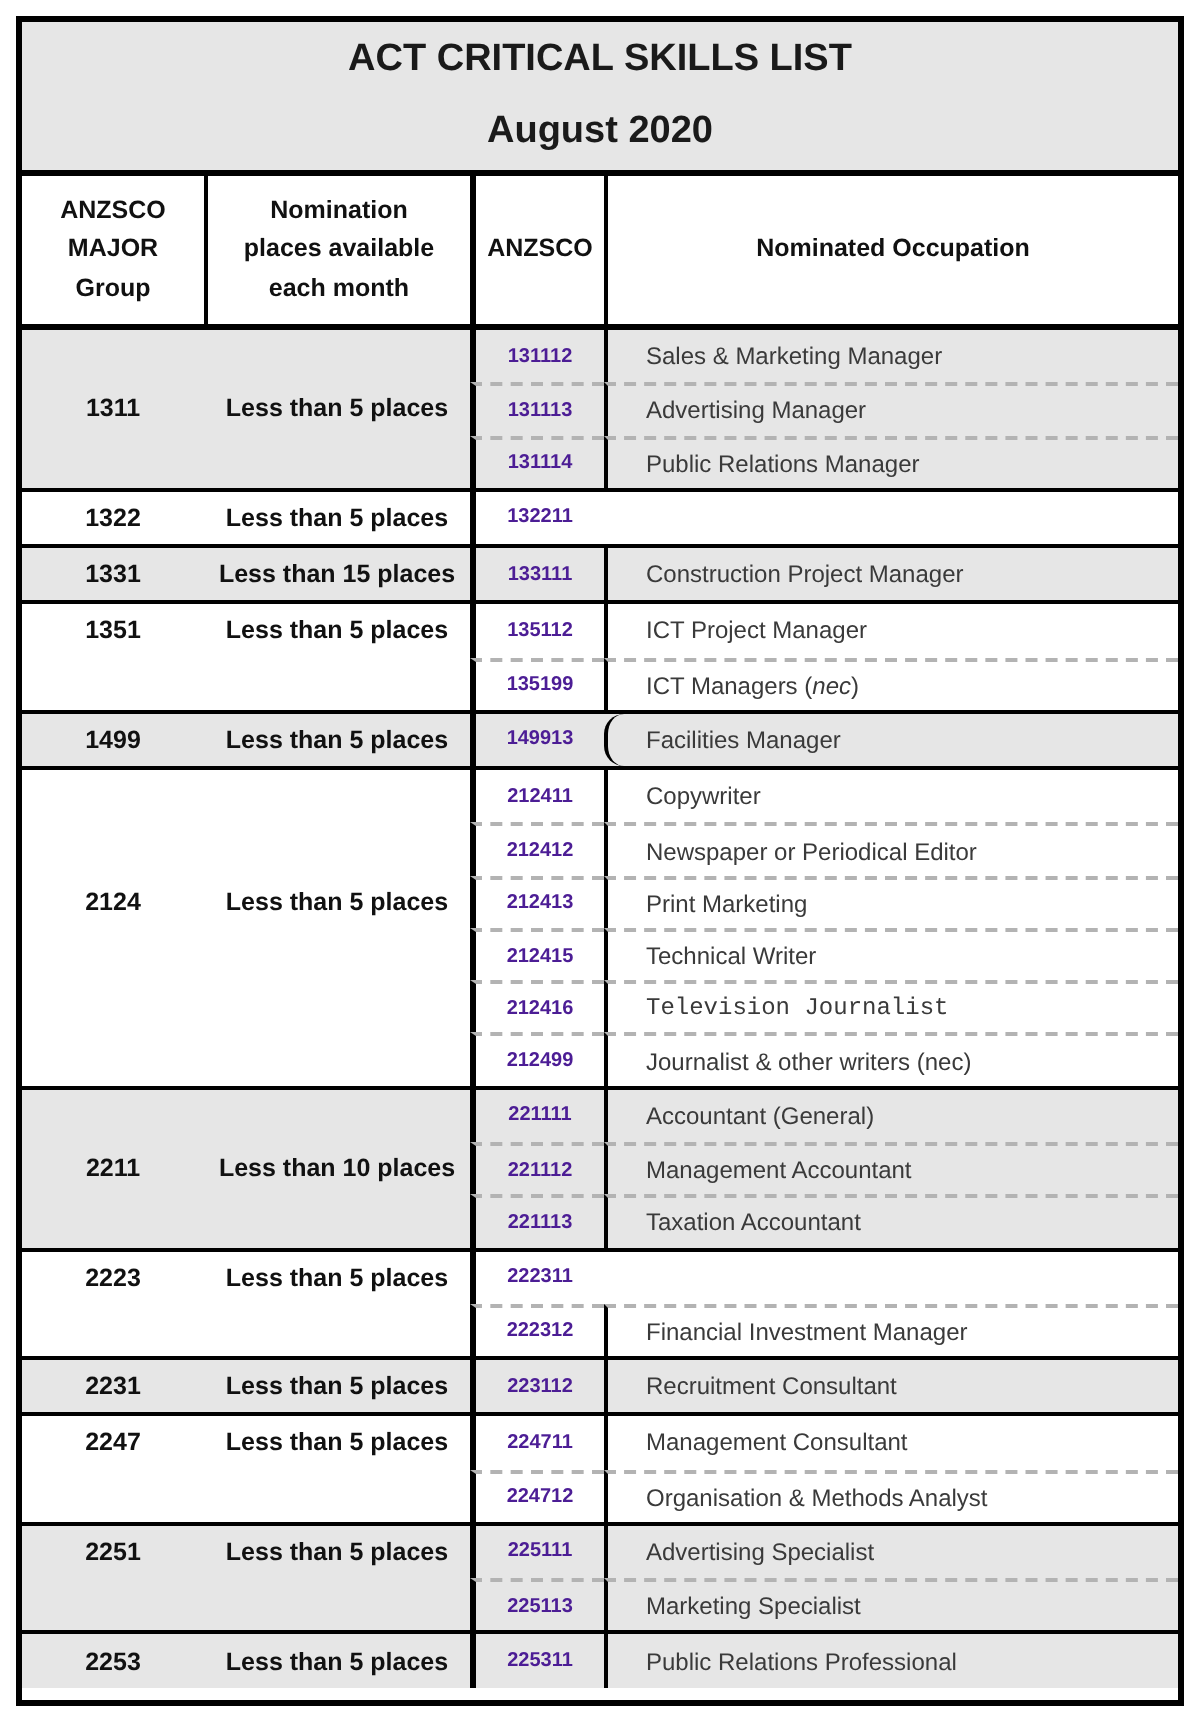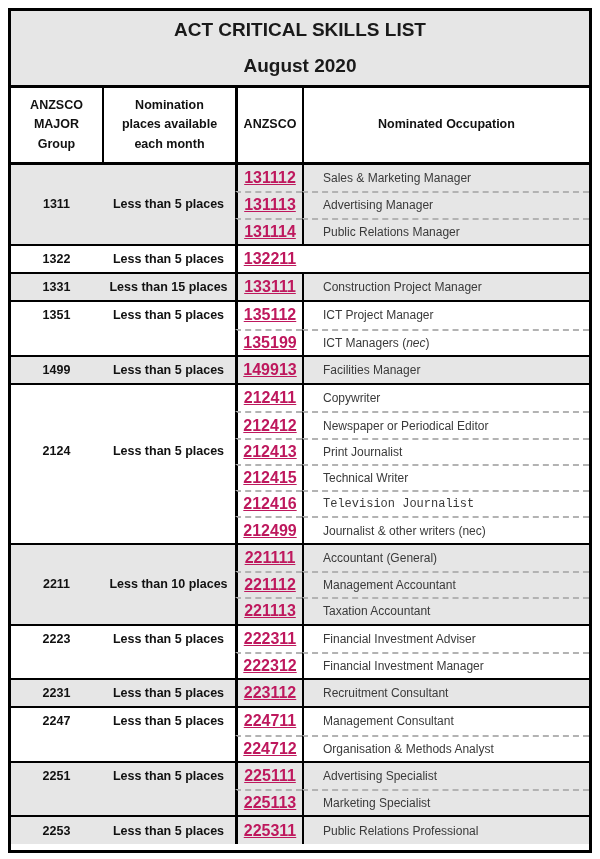--- a/index.html
+++ b/index.html
@@ -48,21 +48,21 @@
   .group.shaded{background:var(--shade,#e6e6e6);}
   .glabel{
     grid-column:1;display:flex;align-items:center;
     font-weight:bold;font-size:12.5px;color:#111;
   }
   .gcode{width:91px;text-align:center;}
   .gplaces{flex:1;text-align:center;}
   .code-cell{
     grid-column:2;border-left:3px solid var(--border,#000);
     display:flex;align-items:center;justify-content:center;
-    font-weight:bold;font-size:16px;color:#be185d;text-decoration:underline;
+    font-weight:bold;font-size:10px;color:#4c1d95;
   }
   .occ-cell{
     grid-column:3;border-left:2px solid var(--border,#000);
     display:flex;align-items:center;
     padding-left:19px;font-size:12px;color:var(--occ-text,#3a3a3a);
   }
   .sub{border-top:2px dashed var(--dash,#b3b3b3);}
 </style>
 </head>
 <body style="--shade: #e6e6e6; --border: #000000; --occ-text: #3a3a3a; --dash: #b3b3b3;">
@@ -119,33 +119,33 @@
         <div class="occ-cell" style="grid-row: 1;">ICT Project Manager</div>
         <div class="code-cell sub" style="grid-row: 2;">135199</div>
         <div class="occ-cell sub" style="grid-row: 2;">ICT Managers (<i>nec</i>)</div>
       </div>
       <div class="group shaded">
         <div class="glabel" style="grid-row: 1;">
           <span class="gcode">1499</span>
           <span class="gplaces">Less than 5 places</span>
         </div>
         <div class="code-cell" style="grid-row: 1;">149913</div>
-        <div class="occ-cell" style="grid-row: 1;">Facilities Manager</div>
+        <div class="occ-cell" style="grid-row: 1; border-radius: 10px;">Facilities Manager</div>
       </div>
       <div class="group">
         <div class="glabel" style="grid-row: 3;">
           <span class="gcode">2124</span>
           <span class="gplaces">Less than 5 places</span>
         </div>
         <div class="code-cell" style="grid-row: 1;">212411</div>
         <div class="occ-cell" style="grid-row: 1;">Copywriter</div>
         <div class="code-cell sub" style="grid-row: 2;">212412</div>
         <div class="occ-cell sub" style="grid-row: 2;">Newspaper or Periodical Editor</div>
         <div class="code-cell sub" style="grid-row: 3;">212413</div>
-        <div class="occ-cell sub" style="grid-row: 3;">Print Journalist</div>
+        <div class="occ-cell sub" style="grid-row: 3;">Print Marketing</div>
         <div class="code-cell sub" style="grid-row: 4;">212415</div>
         <div class="occ-cell sub" style="grid-row: 4;">Technical Writer</div>
         <div class="code-cell sub" style="grid-row: 5;">212416</div>
         <div class="occ-cell sub" style="grid-row: 5; font-family: Liberation Mono, monospace;">Television Journalist</div>
         <div class="code-cell sub" style="grid-row: 6;">212499</div>
         <div class="occ-cell sub" style="grid-row: 6;">Journalist &amp; other writers (nec)</div>
       </div>
       <div class="group shaded">
         <div class="glabel" style="grid-row: 2;">
           <span class="gcode">2211</span>
@@ -157,21 +157,20 @@
         <div class="occ-cell sub" style="grid-row: 2;">Management Accountant</div>
         <div class="code-cell sub" style="grid-row: 3;">221113</div>
         <div class="occ-cell sub" style="grid-row: 3;">Taxation Accountant</div>
       </div>
       <div class="group">
         <div class="glabel" style="grid-row: 1;">
           <span class="gcode">2223</span>
           <span class="gplaces">Less than 5 places</span>
         </div>
         <div class="code-cell" style="grid-row: 1;">222311</div>
-        <div class="occ-cell" style="grid-row: 1;">Financial Investment Adviser</div>
         <div class="code-cell sub" style="grid-row: 2;">222312</div>
         <div class="occ-cell sub" style="grid-row: 2;">Financial Investment Manager</div>
       </div>
       <div class="group shaded">
         <div class="glabel" style="grid-row: 1;">
           <span class="gcode">2231</span>
           <span class="gplaces">Less than 5 places</span>
         </div>
         <div class="code-cell" style="grid-row: 1;">223112</div>
         <div class="occ-cell" style="grid-row: 1;">Recruitment Consultant</div>

